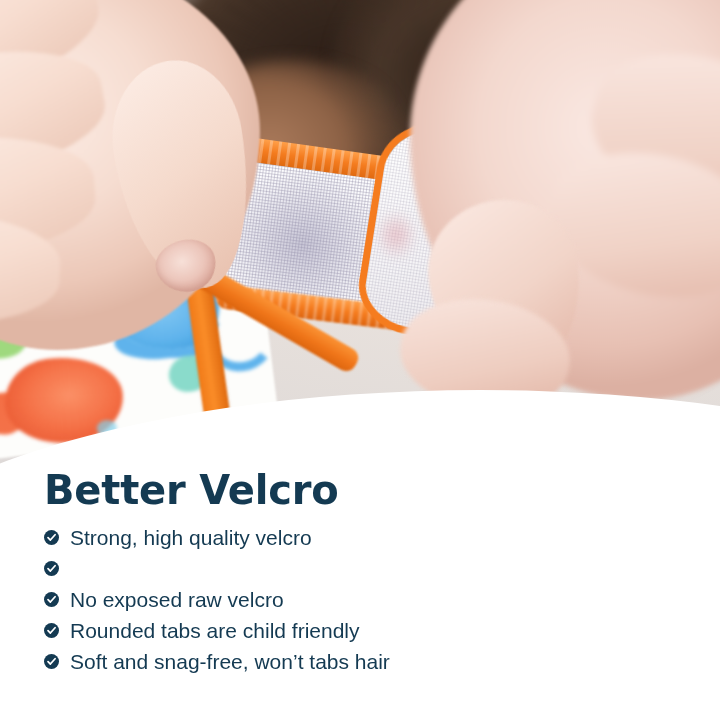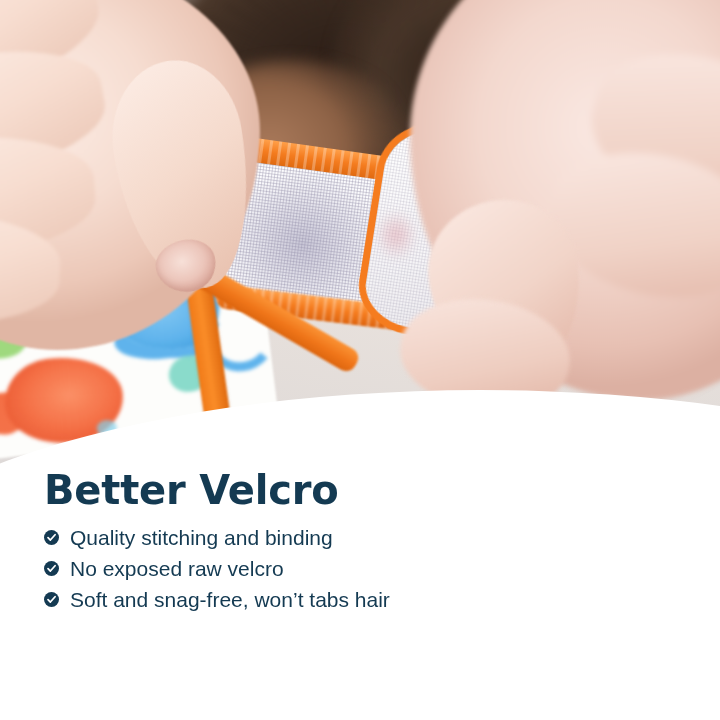--- a/index.html
+++ b/index.html
@@ -462,32 +462,45 @@
   <div class="curve-panel"></div>
 
   <div class="content">
     <h1 class="headline">Better Velcro</h1>
     <ul class="bullets">
       <li class="bullet">
         <svg class="check" viewBox="0 0 16 16">
           <circle cx="8" cy="8" r="8" fill="#143a52"></circle>
           <path d="M4.3 8.2 L6.8 10.7 L11.8 5.1" fill="none" stroke="#ffffff" stroke-width="1.9" stroke-linecap="round" stroke-linejoin="round"></path>
         </svg>
-        <span class="bullet-text">Quality stitching and binding</span>
+        <span class="bullet-text">Strong, high quality velcro</span>
+      </li>
+      <li class="bullet">
+        <svg class="check" viewBox="0 0 16 16">
+          <circle cx="8" cy="8" r="8" fill="#143a52"></circle>
+          <path d="M4.3 8.2 L6.8 10.7 L11.8 5.1" fill="none" stroke="#ffffff" stroke-width="1.9" stroke-linecap="round" stroke-linejoin="round"></path>
+        </svg>
       </li>
       <li class="bullet">
         <svg class="check" viewBox="0 0 16 16">
           <circle cx="8" cy="8" r="8" fill="#143a52"></circle>
           <path d="M4.3 8.2 L6.8 10.7 L11.8 5.1" fill="none" stroke="#ffffff" stroke-width="1.9" stroke-linecap="round" stroke-linejoin="round"></path>
         </svg>
         <span class="bullet-text">No exposed raw velcro</span>
       </li>
       <li class="bullet">
         <svg class="check" viewBox="0 0 16 16">
           <circle cx="8" cy="8" r="8" fill="#143a52"></circle>
           <path d="M4.3 8.2 L6.8 10.7 L11.8 5.1" fill="none" stroke="#ffffff" stroke-width="1.9" stroke-linecap="round" stroke-linejoin="round"></path>
         </svg>
+        <span class="bullet-text">Rounded tabs are child friendly</span>
+      </li>
+      <li class="bullet">
+        <svg class="check" viewBox="0 0 16 16">
+          <circle cx="8" cy="8" r="8" fill="#143a52"></circle>
+          <path d="M4.3 8.2 L6.8 10.7 L11.8 5.1" fill="none" stroke="#ffffff" stroke-width="1.9" stroke-linecap="round" stroke-linejoin="round"></path>
+        </svg>
         <span class="bullet-text">Soft and snag-free, won’t tabs hair</span>
       </li>
     </ul>
   </div>
 
 </div>
 
 </body></html>

